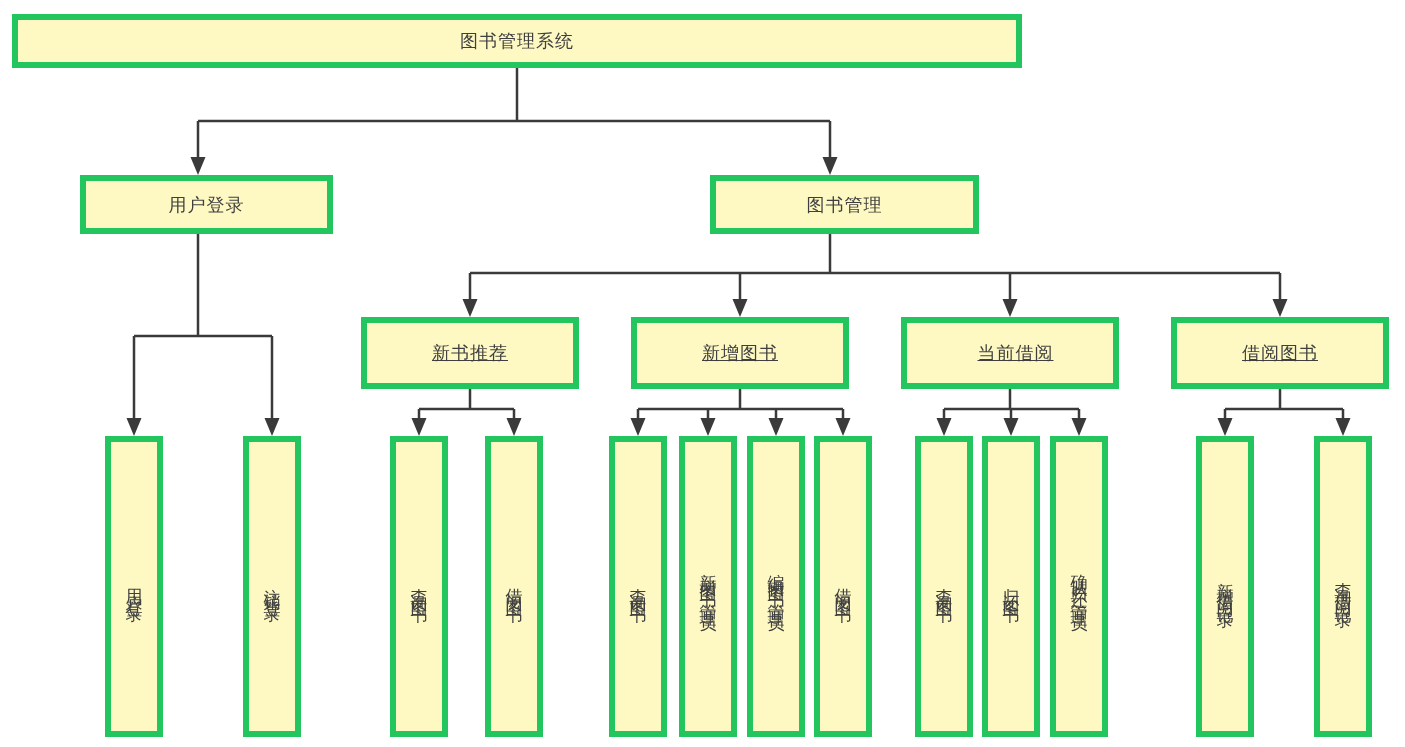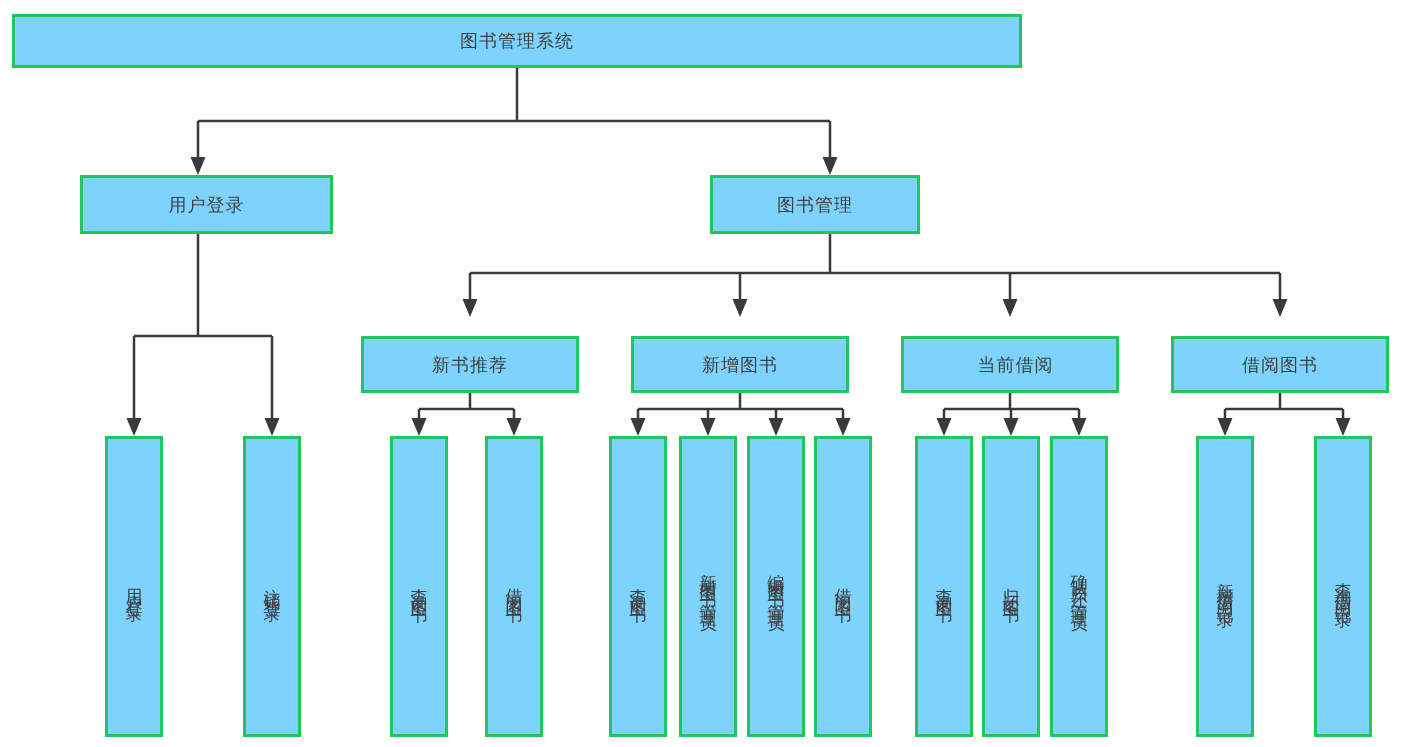--- a/index.html
+++ b/index.html
@@ -2,28 +2,28 @@
 <html><head>
 <meta charset="utf-8">
 <style>
   html,body{margin:0;padding:0;background:#ffffff;}
   .canvas{
     position:relative;width:1405px;height:747px;background:#ffffff;overflow:hidden;
     font-family:"Liberation Sans","DejaVu Sans",sans-serif;color:#3f3f3f;
   }
   .connectors{position:absolute;left:0;top:0;width:1405px;height:747px;}
   .node{
-    position:absolute;box-sizing:border-box;border:3px solid #22c55e;background:#7dd3fc;
+    position:absolute;box-sizing:border-box;border:6px solid #22c55e;background:#fef9c3;
     display:flex;align-items:center;justify-content:center;text-align:center;
   }
   .node-h{font-size:18px;letter-spacing:1px;}
   .node-root{left:12px;top:14px;width:1010px;height:54px;}
   .node-l2-left{left:80px;top:175px;width:253px;height:59px;}
-  .node-l2-right{left:710px;top:175px;width:210px;height:59px;}
-  .node-l3{top:336px;width:218px;height:57px;}
+  .node-l2-right{left:710px;top:175px;width:269px;height:59px;}
+  .node-l3{top:317px;width:218px;height:72px;text-decoration:underline;}
   .l3-a{left:361px;} .l3-b{left:631px;} .l3-c{left:901px;padding-left:11px;} .l3-d{left:1171px;}
   .node-col{
     top:436px;width:58px;height:301px;
     font-size:17px;
   }
   .node-col .vtext{
     writing-mode:vertical-rl;text-orientation:mixed;letter-spacing:6px;
     max-height:285px;line-height:1.0;
   }
   .col-1{left:105px;} .col-2{left:243px;}

